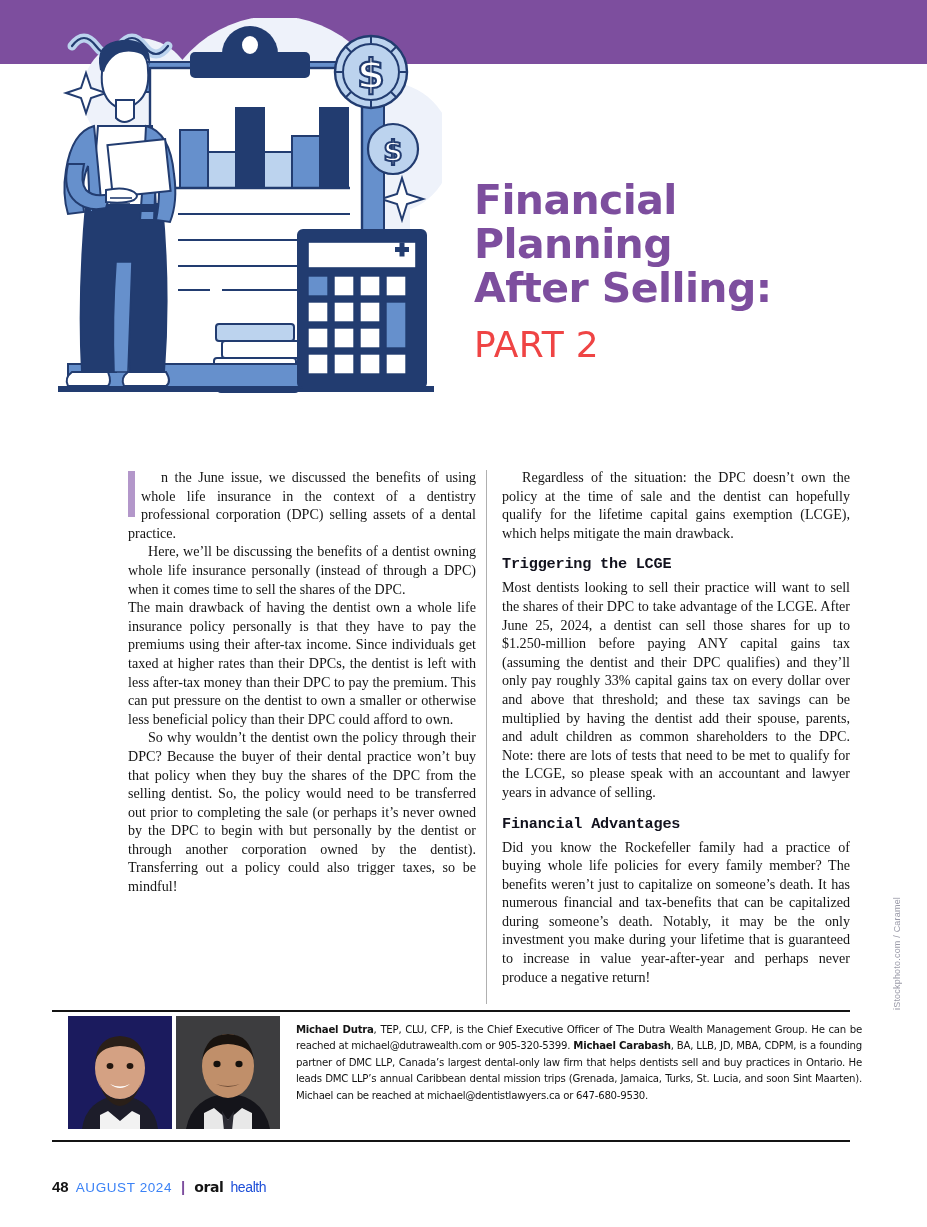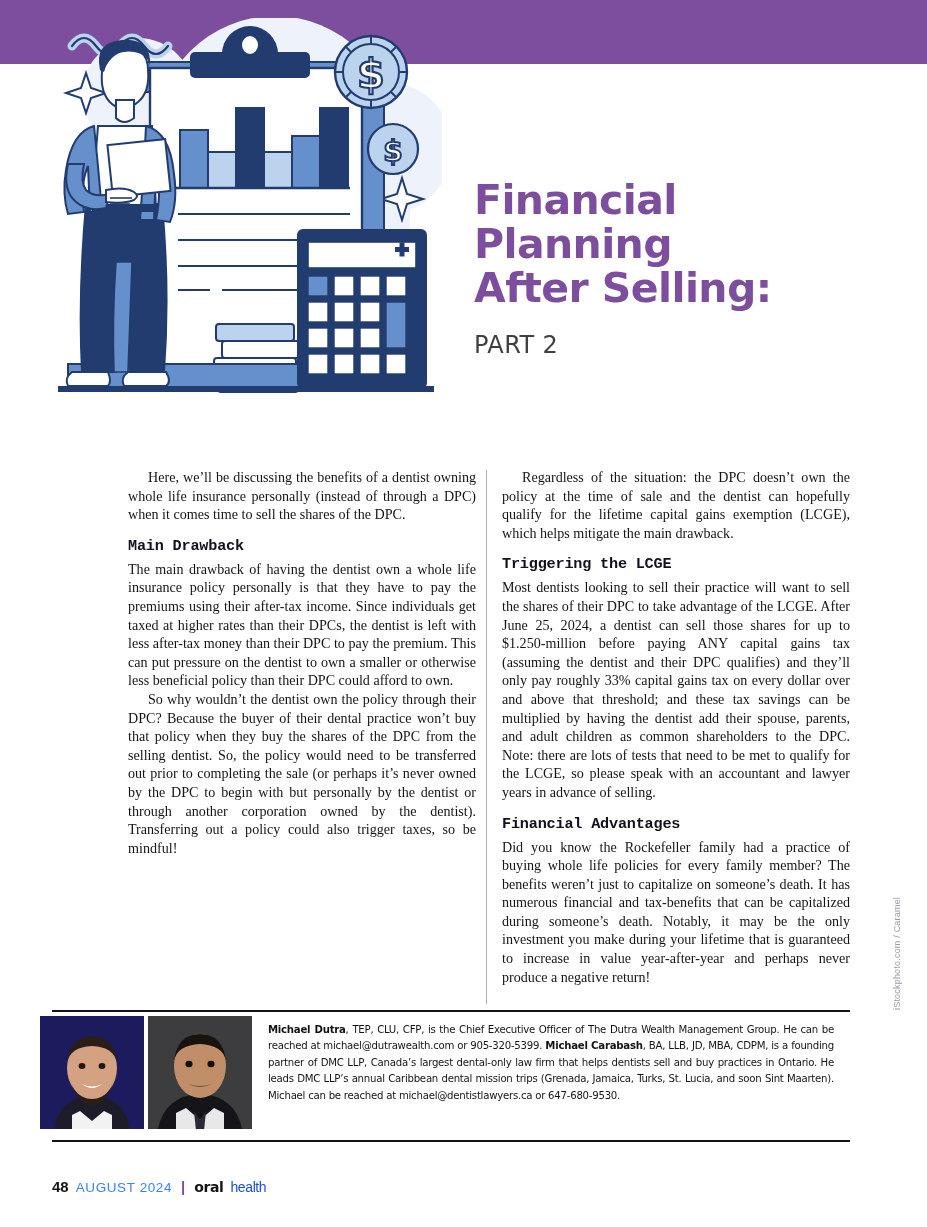--- a/index.html
+++ b/index.html
@@ -45,23 +45,23 @@
     font-weight: bold;
     font-size: 41px;
     line-height: 44px;
     color: #7d4e9e;
     letter-spacing: -0.6px;
     margin: 0;
   }
   .title-sub {
     font-family: "DejaVu Sans", sans-serif;
     font-weight: normal;
-    font-size: 24px;
+    font-size: 36px;
     line-height: 42px;
-    color: #404040;
+    color: #ef4444;
     letter-spacing: 0.4px;
     margin: 14px 0 4px 0;
   }
 
   
   .columns {
     position: absolute;
     left: 128px;
     top: 468px;
     width: 722px;
@@ -129,21 +129,21 @@
     background: #141414;
   }
   .bio-rule-bottom {
     position: absolute;
     left: 52px; top: 1140px;
     width: 798px; height: 1.5px;
     background: #141414;
   }
   .bio-box {
     position: absolute;
-    left: 40px; top: 1016px;
+    left: 68px; top: 1016px;
     width: 798px; height: 122px;
   }
   .headshots {
     position: absolute;
     left: 0; top: 0;
     display: flex;
     gap: 4px;
   }
   .headshot {
     width: 104px;
@@ -364,22 +364,25 @@
     <span>Financial Planning</span><br>
     <span>After Selling:</span>
   </h1>
   <div class="title-sub">PART 2</div>
 </div>
 
 <div class="columns">
   <div class="col-divider"></div>
 
   <div class="col col-left">
+    <div class="dropcap-wrap">
+      <div class="dropcap-bar"></div>
+      <p class="first-para">n the June issue, we discussed the benefits of using whole life insurance in the context of a dentistry professional corporation (DPC) selling assets of a dental practice.</p>
+    </div>
     <p>Here, we’ll be discussing the benefits of a dentist owning whole life insurance personally (instead of through a DPC) when it comes time to sell the shares of the DPC.</p>
-    <h3>Main Drawback</h3>
     <p class="noindent">The main drawback of having the dentist own a whole life insurance policy personally is that they have to pay the premiums using their after-tax income. Since individuals get taxed at higher rates than their DPCs, the dentist is left with less after-tax money than their DPC to pay the premium. This can put pressure on the dentist to own a smaller or otherwise less beneficial policy than their DPC could afford to own.</p>
     <p>So why wouldn’t the dentist own the policy through their DPC?  Because the buyer of their dental practice won’t buy that policy when they buy the shares of the DPC from the selling dentist.  So, the policy would need to be transferred out prior to completing the sale (or perhaps it’s never owned by the DPC to begin with but personally by the dentist or through another corporation owned by the dentist). Transferring out a policy could also trigger taxes, so be mindful!</p>
   </div>
 
   <div class="col col-right">
     <p>Regardless of the situation: the DPC doesn’t own the policy at the time of sale and the dentist can hopefully qualify for the lifetime capital gains exemption (LCGE), which helps mitigate the main drawback.</p>
     <h3>Triggering the LCGE</h3>
     <p class="noindent">Most dentists looking to sell their practice will want to sell the shares of their DPC to take advantage of the LCGE. After June 25, 2024, a dentist can sell those shares for up to $1.250-million before paying ANY capital gains tax (assuming the dentist and their DPC qualifies) and they’ll only pay roughly 33% capital gains tax on every dollar over and above that threshold; and these tax savings can be multiplied by having the dentist add their spouse, parents, and adult children as common shareholders to the DPC. Note: there are lots of tests that need to be met to qualify for the LCGE, so please speak with an accountant and lawyer years in advance of selling.</p>
     <h3>Financial Advantages</h3>
     <p class="noindent">Did you know the Rockefeller family had a practice of buying whole life policies for every family member? The benefits weren’t just to capitalize on someone’s death. It has numerous financial and tax-benefits that can be capitalized during someone’s death. Notably, it may be the only investment you make during your lifetime that is guaranteed to increase in value year-after-year and perhaps never produce a negative return!</p>

